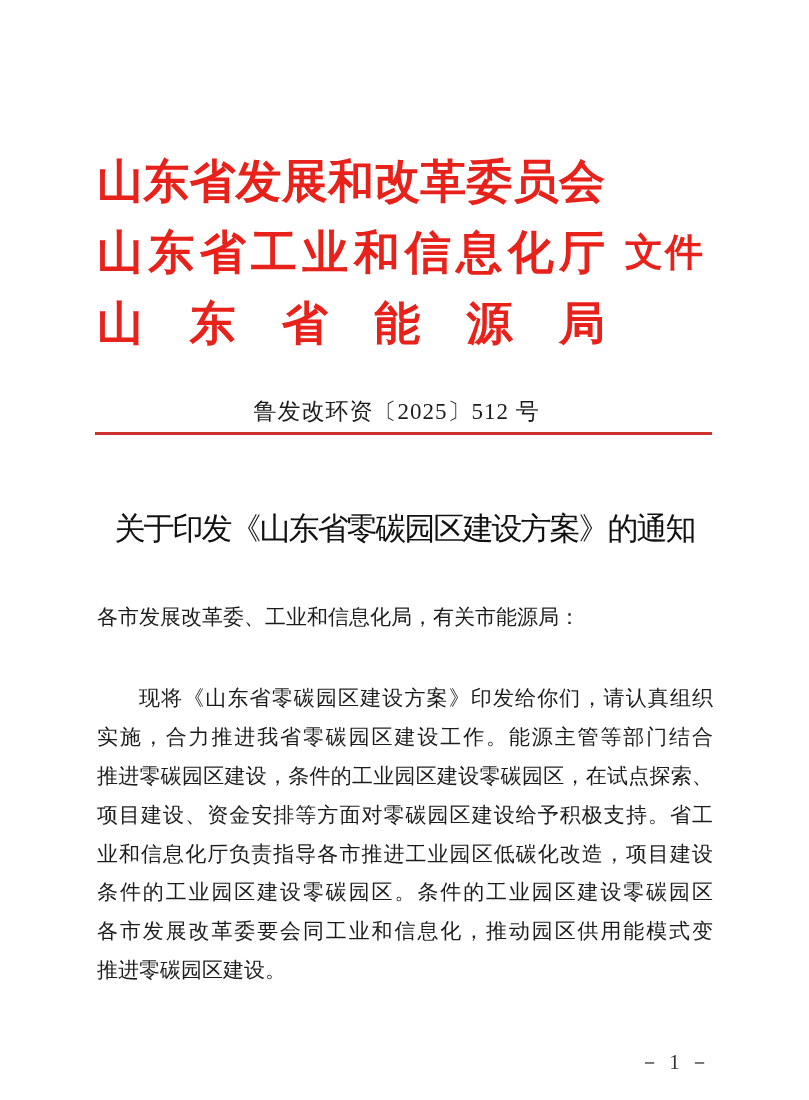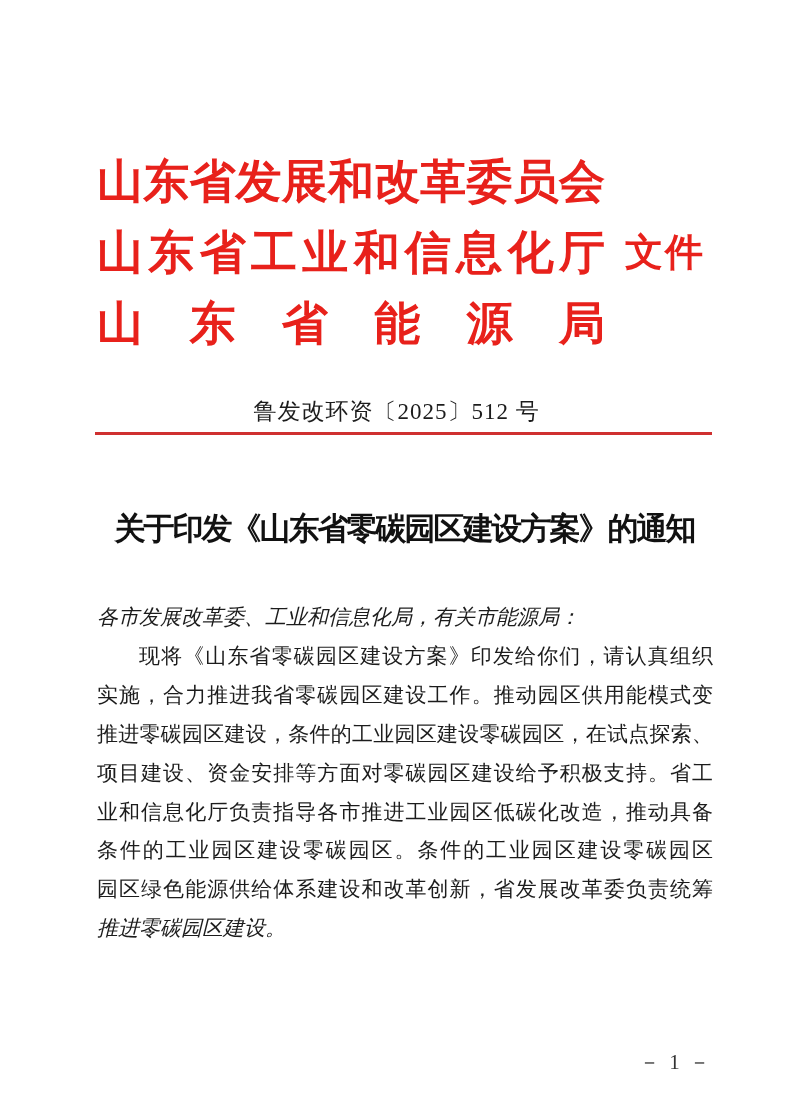--- a/index.html
+++ b/index.html
@@ -76,21 +76,21 @@
   }
 
   
   .doc-title {
     position: absolute;
     left: 0;
     top: 506px;
     width: 809px;
     text-align: center;
     font-size: 31px;
-    font-weight: bold;
+    font-weight: normal;
     letter-spacing: -2px;
     color: #111111;
     line-height: 46px;
     white-space: nowrap;
   }
 
   
   .body-block {
     position: absolute;
     left: 97px;
@@ -103,24 +103,24 @@
   .body-line {
     text-align: justify;
     text-align-last: justify;
     white-space: nowrap;
     overflow: hidden;
   }
   .body-line.salutation,
   .body-line.last {
     text-align: left;
     text-align-last: left;
-    font-style: italic;
   }
   .body-line.indent {
     text-indent: 42px;
+    margin-top: 42px;
   }
 
   
   .page-number {
     position: absolute;
     right: 97px;
     top: 1048px;
     font-size: 21px;
     line-height: 28px;
     color: #333333;
@@ -175,25 +175,25 @@
   <div class="doc-number">鲁发改环资〔2025〕512 号</div>
 
   <div class="red-rule"></div>
 
   <div class="doc-title">关于印发《山东省零碳园区建设方案》的通知</div>
 
   <div class="body-block">
     <div class="body-line salutation">各市发展改革委、工业和信息化局，有关市能源局：</div>
     <div>
         <div class="body-line indent">现将《山东省零碳园区建设方案》印发给你们，请认真组织</div>
-        <div class="body-line">实施，合力推进我省零碳园区建设工作。推动园区供用能模式变</div>
+        <div class="body-line">实施，合力推进我省零碳园区建设工作。能源主管等部门结合</div>
         <div class="body-line">推进零碳园区建设，条件的工业园区建设零碳园区，在试点探索、</div>
         <div class="body-line">项目建设、资金安排等方面对零碳园区建设给予积极支持。省工</div>
-        <div class="body-line">业和信息化厅负责指导各市推进工业园区低碳化改造，推动具备</div>
+        <div class="body-line">业和信息化厅负责指导各市推进工业园区低碳化改造，项目建设</div>
         <div class="body-line">条件的工业园区建设零碳园区。条件的工业园区建设零碳园区</div>
-        <div class="body-line">园区绿色能源供给体系建设和改革创新，省发展改革委负责统筹</div>
+        <div class="body-line">各市发展改革委要会同工业和信息化，推动园区供用能模式变</div>
         <div class="body-line last">推进零碳园区建设。</div>
       </div>
   </div>
 
   <div class="page-number">－ 1 －</div>
 
 </div>
 
 </body></html>

